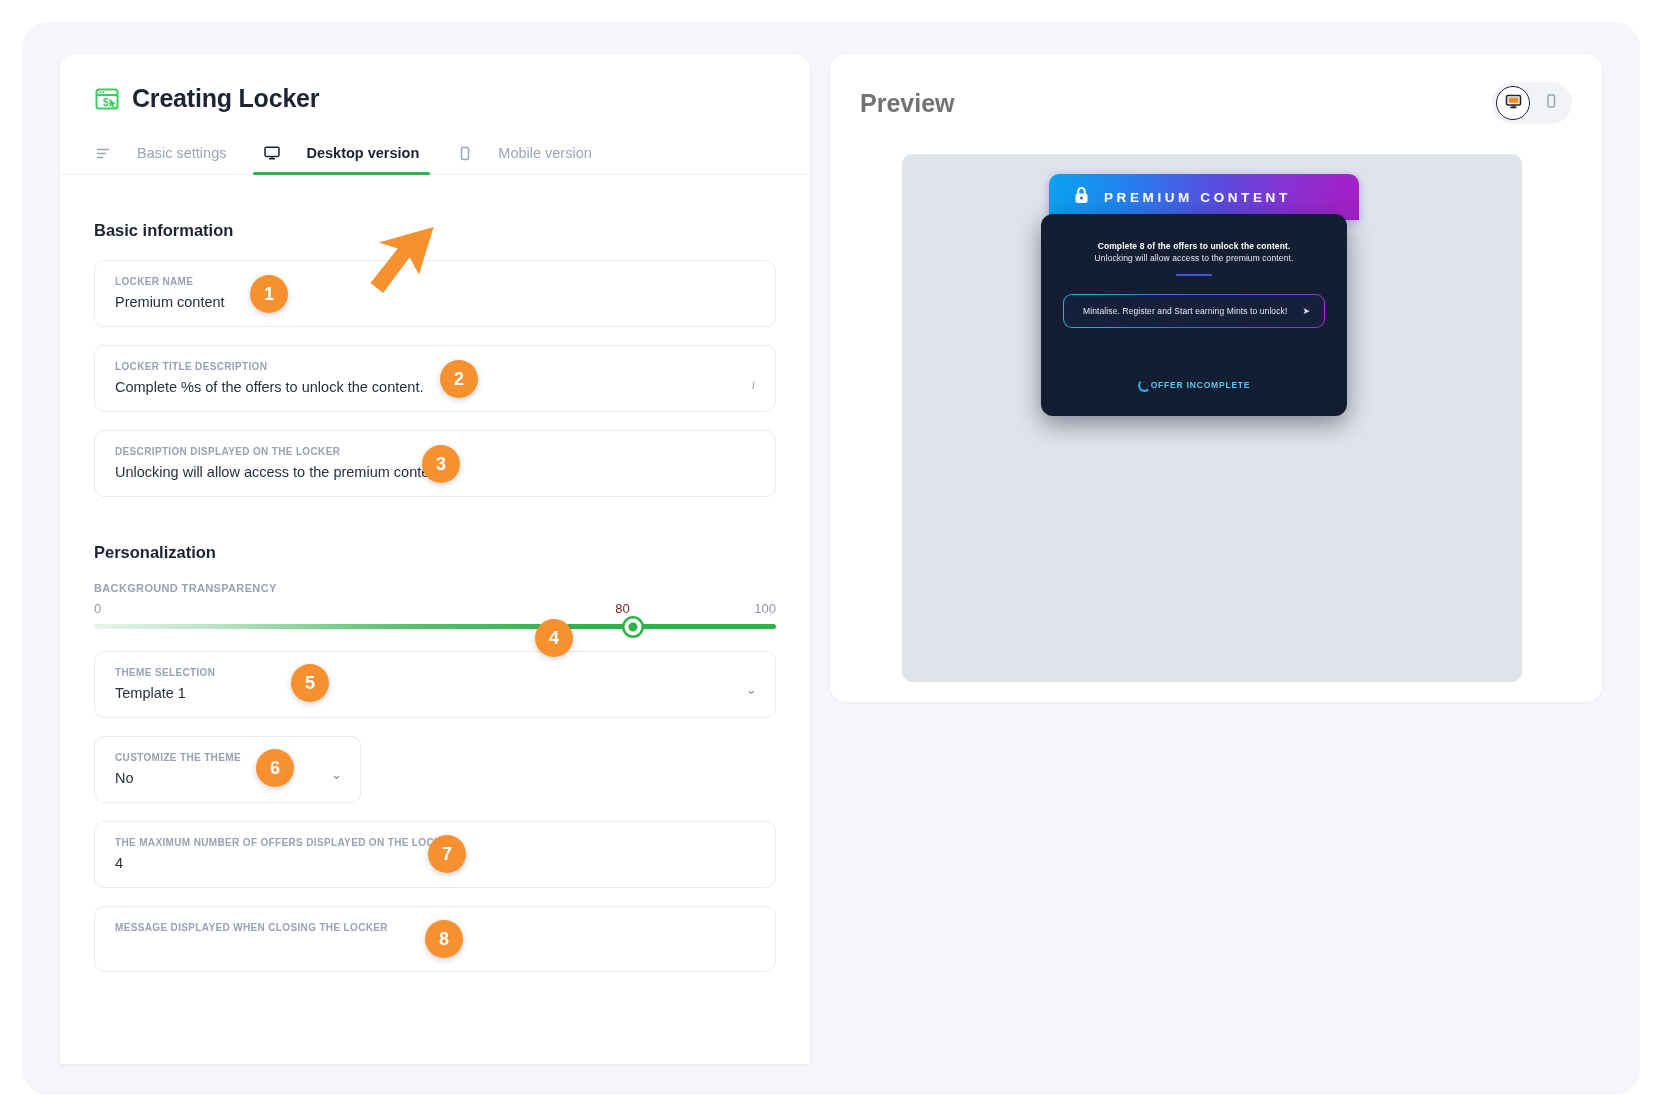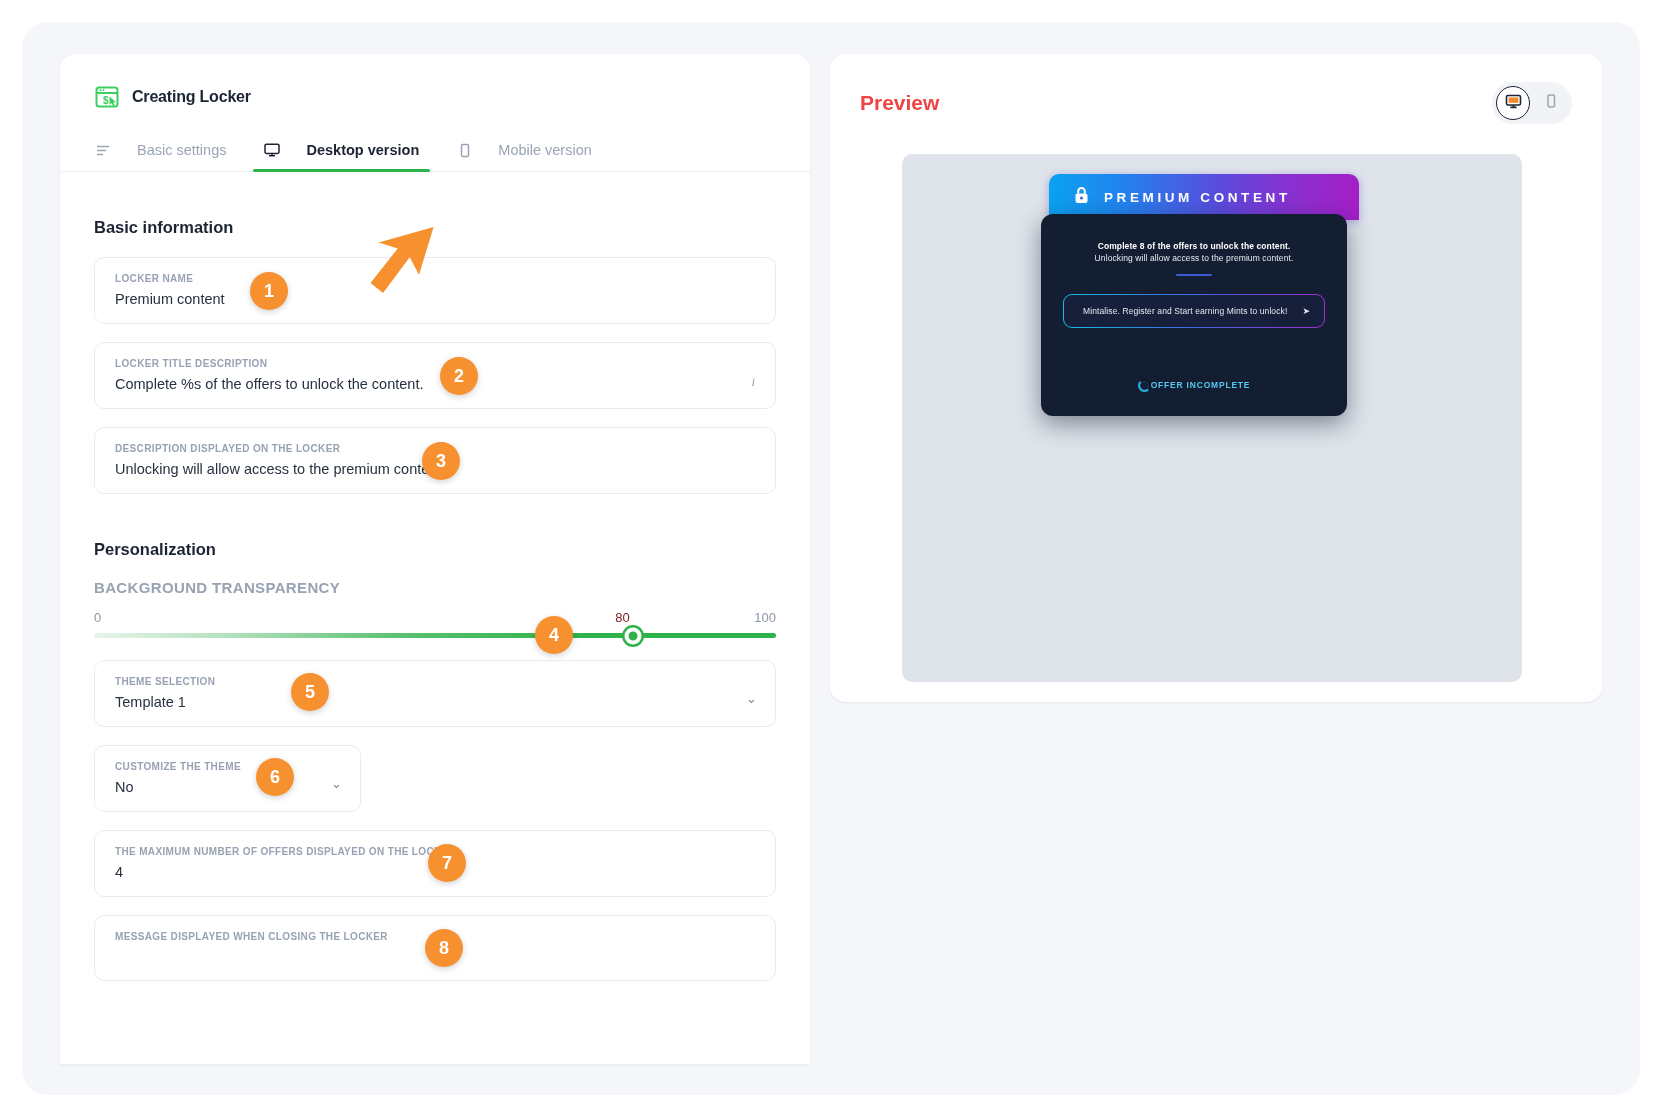--- a/index.html
+++ b/index.html
@@ -33,21 +33,21 @@
     border-radius: 16px 16px 0 0;
     box-shadow: 0 1px 3px rgba(16,24,40,.06);
     overflow: hidden;
   }
   .panel-head {
     display: flex; align-items: center; gap: 12px;
     padding: 30px 34px 0 34px;
   }
   .logo-icon { width: 26px; height: 26px; flex: 0 0 26px; }
   .panel-title {
-    font-size: 16px; font-weight: bold; color: #1c2434;
+    font-size: 25px; font-weight: bold; color: #1c2434;
     letter-spacing: -.2px;
   }
 
   .tabs {
     display: flex; align-items: flex-end; gap: 34px;
     padding: 0 34px;
     margin-top: 26px;
     border-bottom: 1px solid #eceff4;
     position: relative;
   }
@@ -99,23 +99,23 @@
   .info-i {
     position: absolute; right: 20px; top: 50%;
     transform: translateY(-2px);
     font-size: 13px; font-style: italic; color: #9aa4b5;
     font-family: "Liberation Serif", serif;
   }
 
   
   .slider-block { margin-bottom: 22px; }
   .slider-label {
-    font-size: 15px; font-weight: bold; color: #98a2b3;
+    font-size: 11px; font-weight: bold; color: #98a2b3;
     letter-spacing: .35px; text-transform: uppercase;
-    margin-bottom: 14px;
+    margin-bottom: 7px;
   }
   .slider-ticks {
     position: relative; height: 17px; margin-bottom: 6px;
     font-size: 13px; color: #8d97a7;
   }
   .tick-min { position: absolute; left: 0; }
   .tick-max { position: absolute; right: 0; }
   .tick-cur {
     position: absolute; left: 77.5%; transform: translateX(-50%);
     color: #7f1d1d; font-weight: normal;
@@ -153,21 +153,21 @@
     width: 772px; height: 648px;
     background: #ffffff;
     border-radius: 16px;
     box-shadow: 0 1px 3px rgba(16,24,40,.06);
     overflow: hidden;
   }
   .preview-head {
     display: flex; align-items: center; justify-content: space-between;
     padding: 28px 30px 0 30px;
   }
-  .preview-title { font-size: 21px; font-weight: bold; color: #ef4444; }
+  .preview-title { font-size: 25px; font-weight: bold; color: #737373; }
   .device-toggle {
     display: flex; align-items: center; gap: 4px;
     background: #f1f3f7; border-radius: 22px; padding: 4px;
   }
   .device-btn {
     width: 34px; height: 34px; border-radius: 50%;
     display: flex; align-items: center; justify-content: center;
     cursor: pointer;
   }
   .device-btn.active { background: #fff; border: 1.6px solid #1c2434; }

